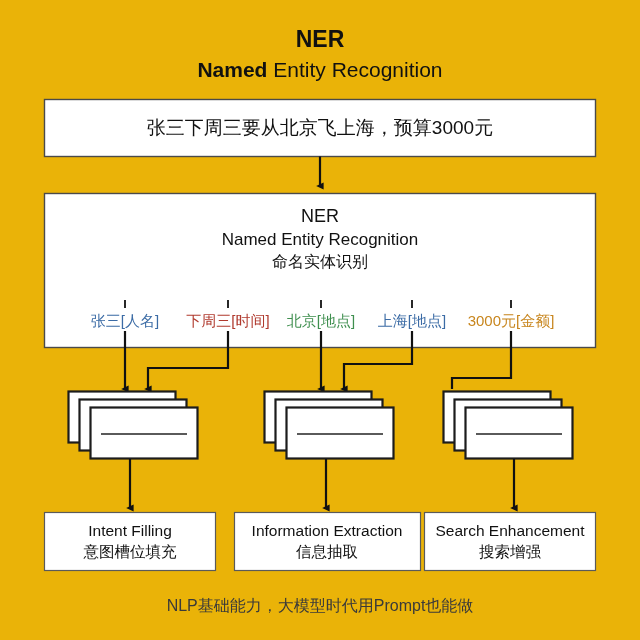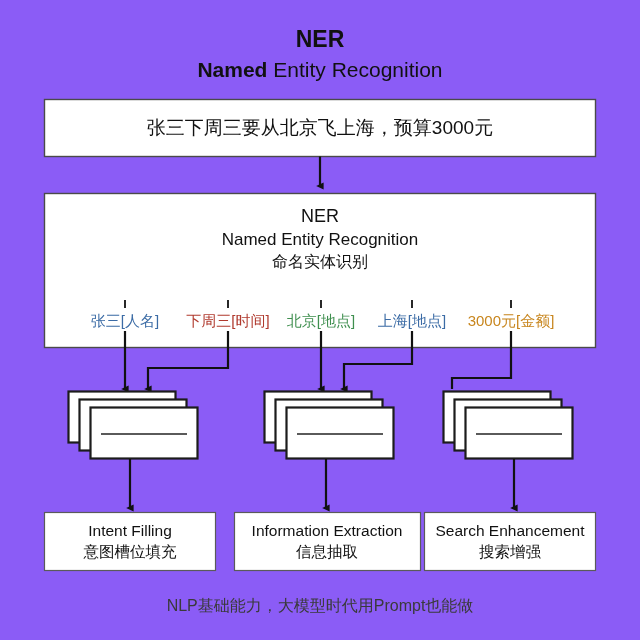--- a/index.html
+++ b/index.html
@@ -10,21 +10,21 @@
   }
   body {
     font-family: "Liberation Sans", "DejaVu Sans", sans-serif;
     color: #1a1a1a;
     -webkit-font-smoothing: antialiased;
   }
   #page {
     position: relative;
     width: 640px;
     height: 640px;
-    background: #8b5cf6;
+    background: #eab308;
     overflow: hidden;
   }
   #diagram {
     position: absolute;
     left: 0;
     top: 0;
     width: 640px;
     height: 640px;
     display: block;
   }

